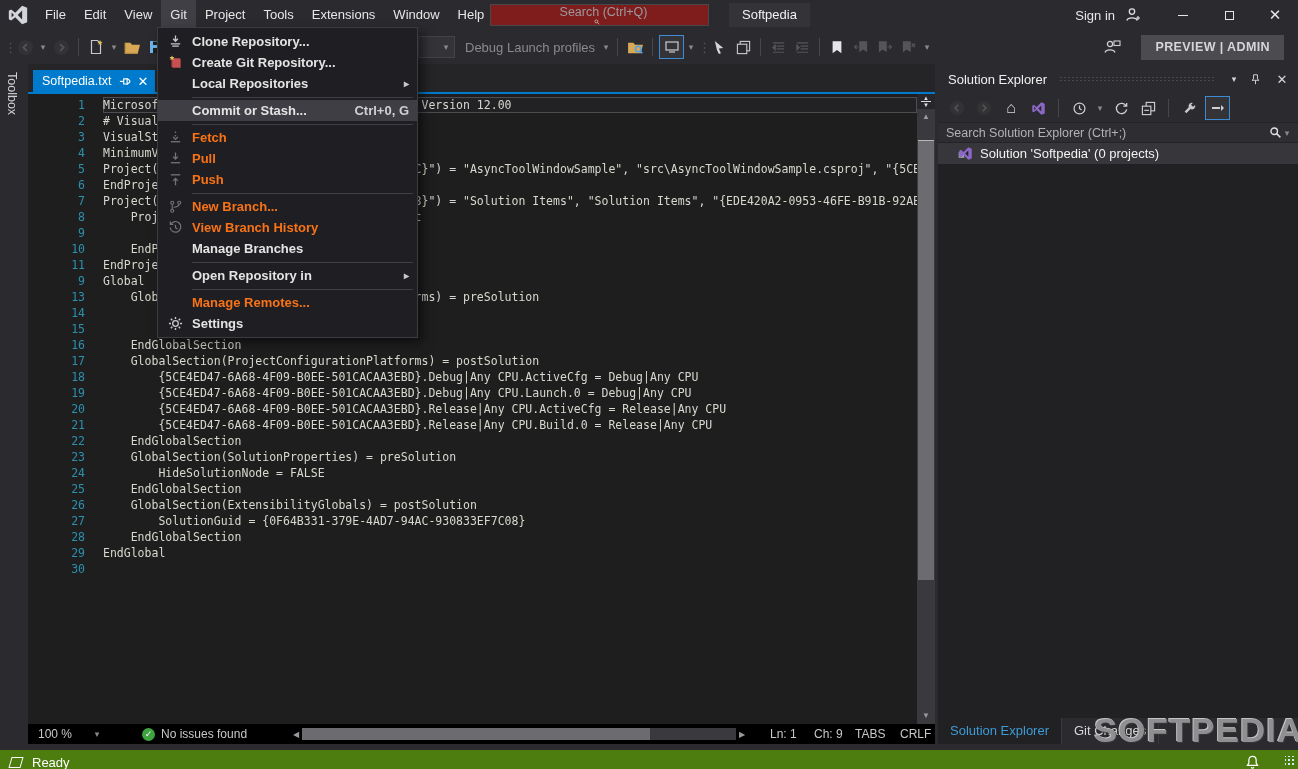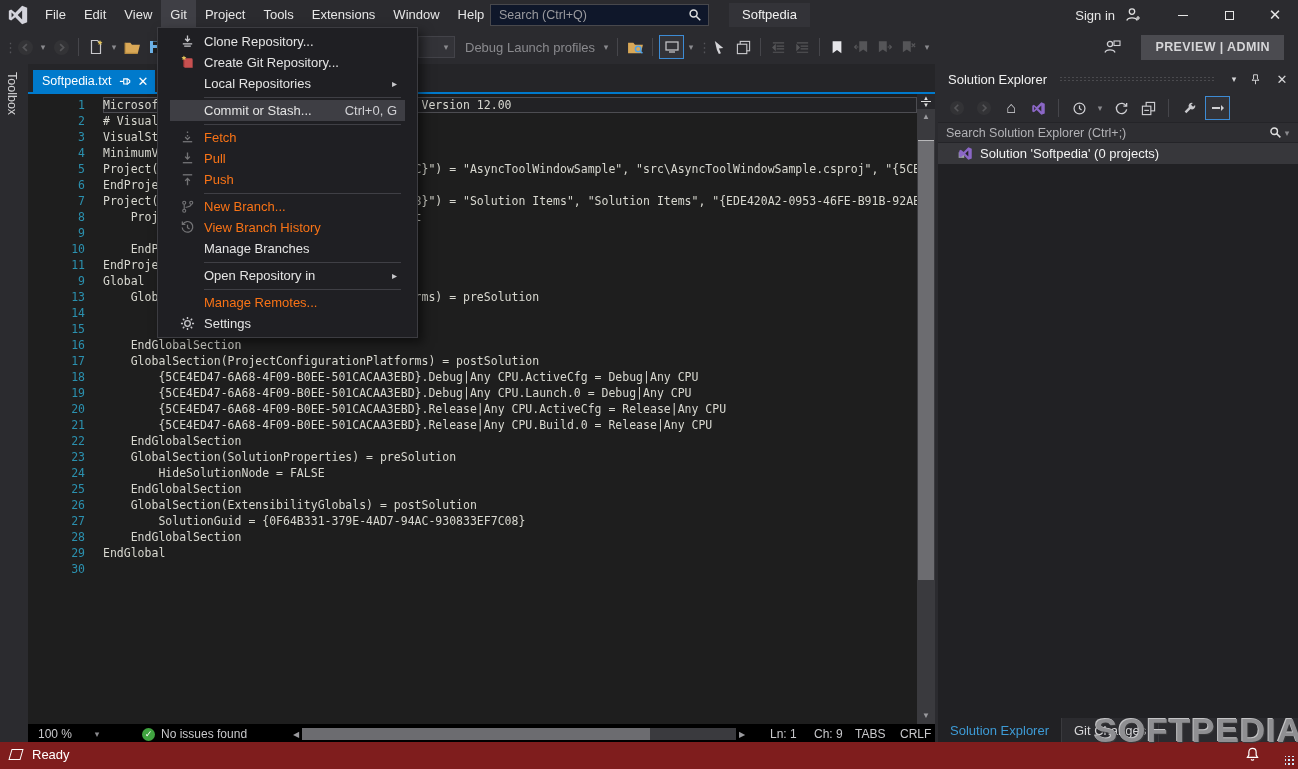--- a/index.html
+++ b/index.html
@@ -8,21 +8,21 @@
     position: relative; width: 1298px; height: 769px; overflow: hidden;
     background:#2b2b2f; font-family:"Liberation Sans", sans-serif; color:#ececec; font-size:13px;
     -webkit-font-smoothing: antialiased;
   }
   
   .titlebar { position:absolute; top:0; left:0; right:0; height:30px; background:#2b2b2f; display:flex; align-items:center; }
   .vs-logo { width:22px; height:22px; margin:0 7px 0 7px; flex:none; }
   .menubar { display:flex; height:30px; align-items:stretch; }
   .menu-item { padding:0 9px; line-height:30px; color:#e6e6e6; cursor:default; }
   .menu-item.active { background:#3f3f45; }
-  .qsearch { position:absolute; left:490px; top:4px; width:219px; height:22px; background:#0f172a; border:1px solid #48484c; display:flex; align-items:center; }
+  .qsearch { position:absolute; left:490px; top:4px; width:219px; height:22px; background:#7f1d1d; border:1px solid #48484c; display:flex; align-items:center;flex-direction:column; }
   .qsearch .qs-text { flex:1; padding-left:8px; color:#9a9a9e; font-size:12.5px; }
   .qsearch svg { margin-right:6px; }
   .sol-chip { position:absolute; left:729px; top:3px; height:24px; line-height:24px; padding:0 13px; background:#333338; color:#f2f2f2; }
   .tb-right { position:absolute; right:0; top:0; height:30px; display:flex; align-items:center; }
   .signin { color:#e6e6e6; margin-right:9px; }
   .person-ico { margin-right:18px; }
   .wbtn { width:46px; height:30px; display:flex; align-items:center; justify-content:center; color:#e6e6e6; }
   .wbtn .minbar { width:10px; border-top:1px solid #e6e6e6; }
   .wbtn .maxbox { width:9px; height:9px; border:1px solid #e6e6e6; }
   .wbtn.close { font-size:15px; font-family:"DejaVu Sans",sans-serif; }
@@ -74,28 +74,28 @@
   .p-ticon { width:16px; text-align:center; color:#d6d6d8; }
   .p-toolbar { height:28px; display:flex; align-items:center; padding-left:8px; gap:5px; }
   .p-search { height:21px; background:#2e2e32; border-top:1px solid #242428; border-bottom:1px solid #242428; display:flex; align-items:center; padding:0 6px 0 8px; color:#b2b2b6; font-size:12.5px; }
   .p-search .sp { flex:1; }
   .p-tree { height:21px; background:#37373b; display:flex; align-items:center; padding-left:20px; gap:7px; color:#f2f2f2; }
   .p-body { flex:1; background:#212124; }
   .p-tabs { height:26px; background:#2b2b2f; display:flex; }
   .p-tab { padding:0 12px; line-height:25px; border-right:1px solid #3a3a3e; color:#d6d6d8; }
   .p-tab.active { background:#212124; color:#3d9bd6; }
   
-  .statusbar { position:absolute; left:0; right:0; bottom:0; height:27px; background:#7f1d1d; color:#fff;text-align:center; }
+  .statusbar { position:absolute; left:0; right:0; bottom:0; height:19px; background:#4d7c0f; color:#fff;text-align:center; }
   .ready-ico { position:absolute; left:10px; top:7px; width:12px; height:11px; border:1.5px solid #fff; transform:skewX(-16deg); }
   .ready-txt { position:absolute; left:32px; top:0; line-height:25px; }
   .bell { position:absolute; right:38px; top:5px; }
   .sgrip { position:absolute; right:3px; bottom:3px; width:10px; height:10px;
     background-image:radial-gradient(#cfe8fa 1px, transparent 1.2px); background-size:4px 4px; background-position:bottom right; }
   
-  .gitmenu { position:absolute; left:157px; top:27px; width:261px; background:#1f1f23; border:1px solid #3c3c41; box-shadow:5px 5px 10px rgba(0,0,0,.5); z-index:50; padding:3px 12px; }
+  .gitmenu { position:absolute; left:157px; top:27px; width:261px; background:#1f1f23; border:1px solid #3c3c41; box-shadow:5px 5px 10px rgba(0,0,0,.5); z-index:50; padding:3px 0;font-weight:bold; }
   .gm-row { height:21px; display:flex; align-items:center; color:#e4e4e4; position:relative; padding-right:8px; }
   .gm-row.hl { background:#3e3e44; }
   .gm-row.disabled { color:#f97316; }
   .gm-ico { width:20px; margin-left:7px; margin-right:7px; display:flex; align-items:center; justify-content:center; flex:none; }
   .gm-row.disabled .gm-ico { opacity:.5; filter:grayscale(.8); }
   .gm-label { flex:1; }
   .gm-sc { color:#d0d0d4; margin-left:12px; }
   .gm-sub { color:#c8c8cc; font-size:10px; }
   .gm-sep { height:1px; background:#3f3f45; margin:2.5px 4px 2.5px 34px; }
   

